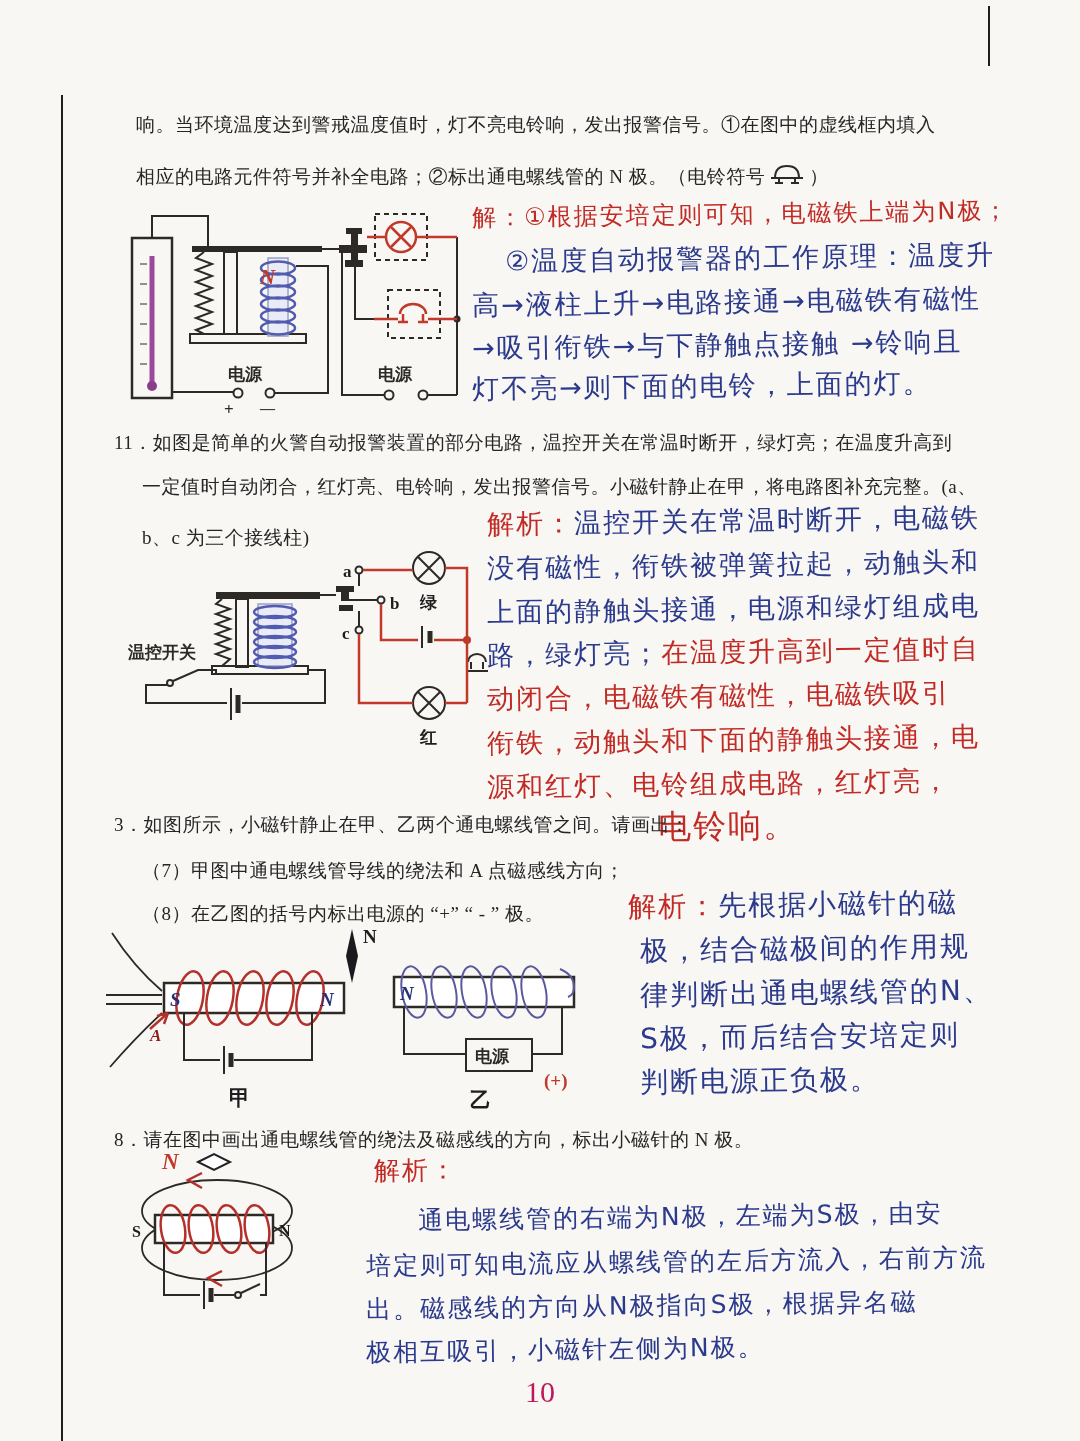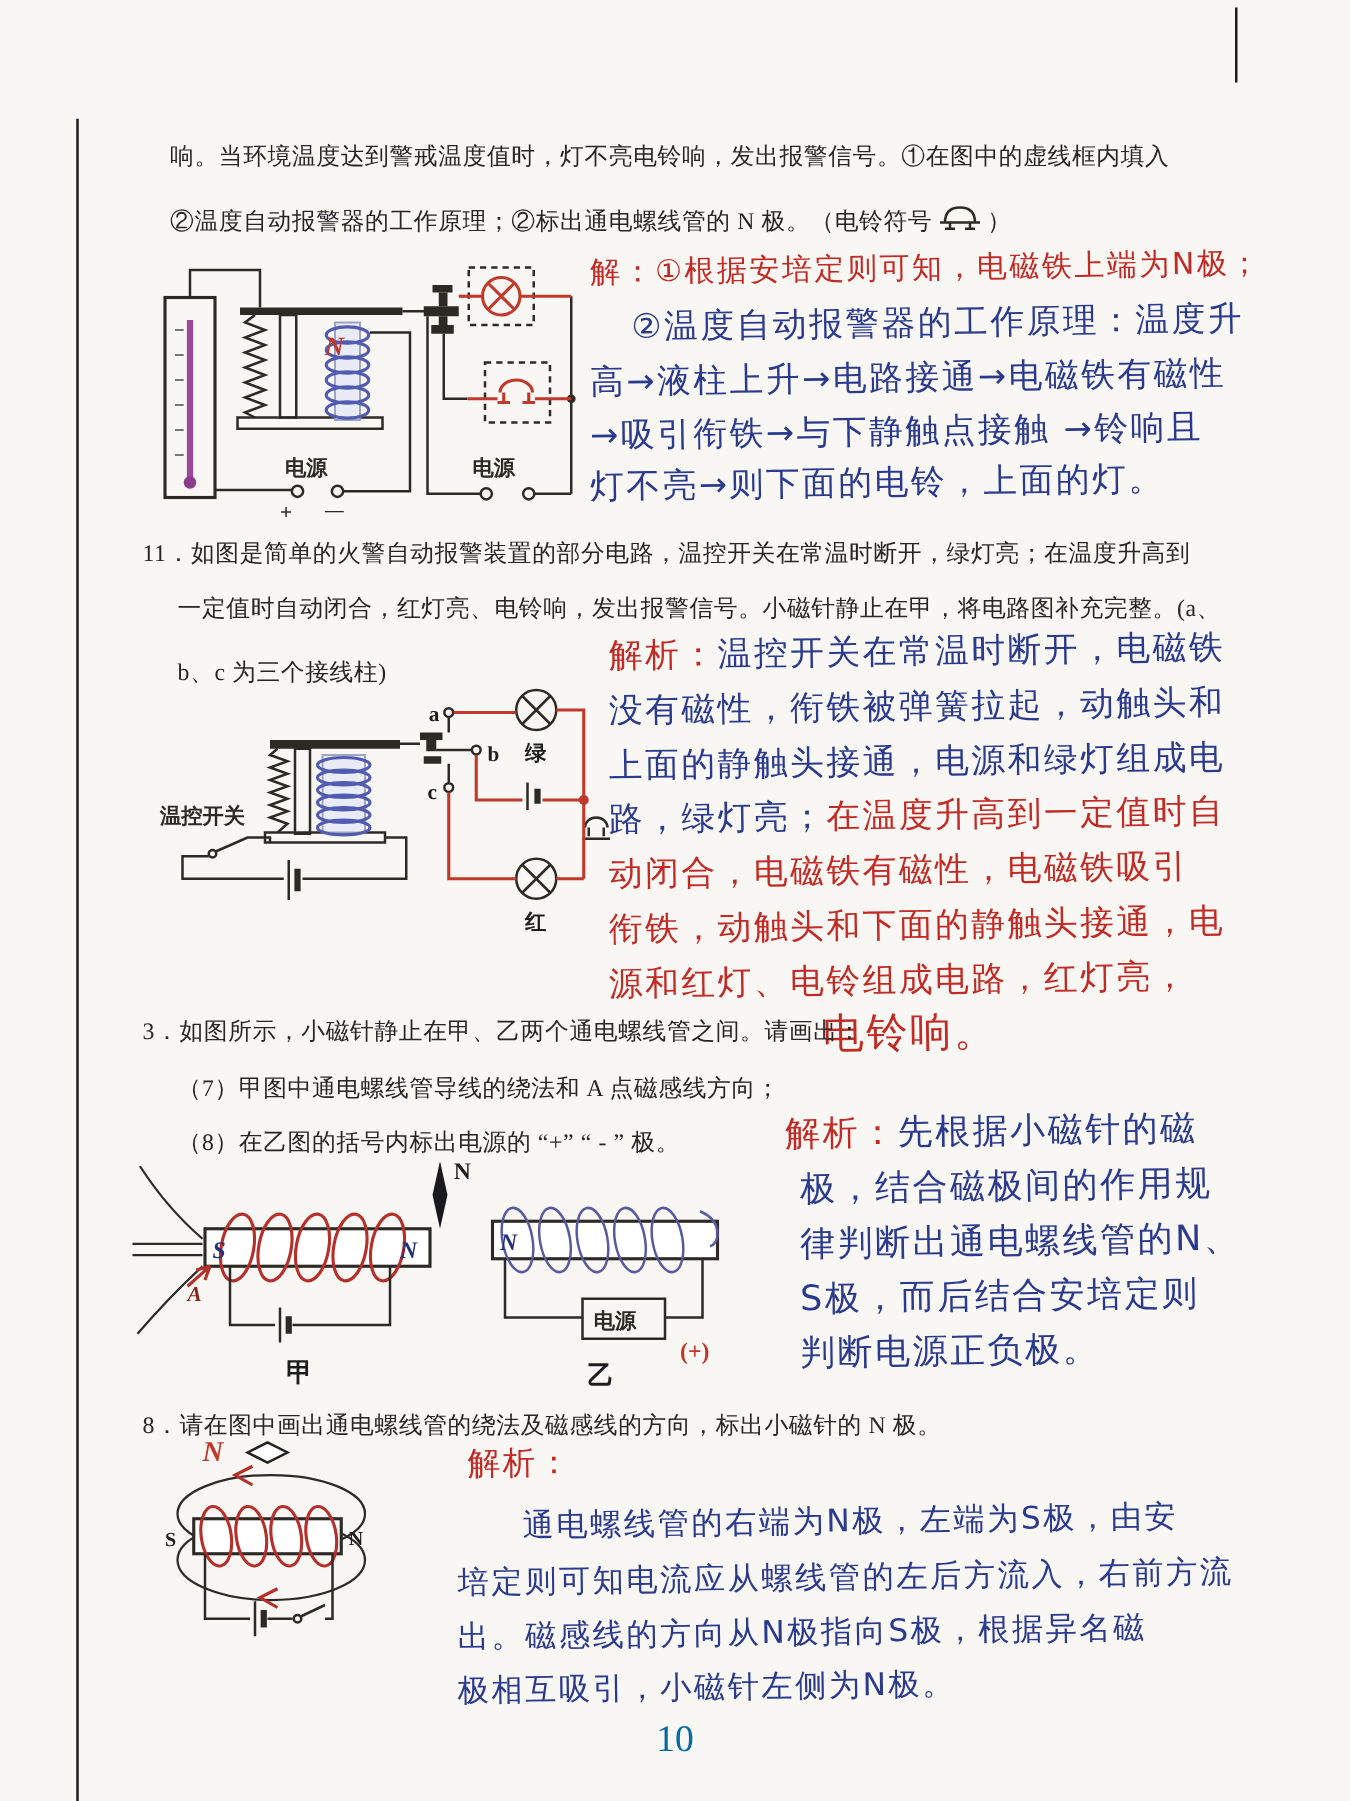--- a/index.html
+++ b/index.html
@@ -4,34 +4,34 @@
 <style>
   html,body{margin:0;padding:0;}
   body{width:1080px;height:1441px;position:relative;background:#f8f7f4;
        font-family:"Liberation Serif","DejaVu Serif",serif;overflow:hidden;}
   .line{position:absolute;white-space:nowrap;}
   .print{font-size:19px;color:#262626;letter-spacing:.5px;padding-left:14px;}
   .hw{font-family:"DejaVu Sans","Liberation Sans",sans-serif;letter-spacing:2px;transform:rotate(-.8deg);}
   .hw-blue{color:#2b3a8c;}
   .hw-red{color:#c22b25;}
   .pageno{position:absolute;left:0;right:0;top:1375px;text-align:center;
-          font-size:30px;color:#0369a1;}
+          font-size:30px;color:#be185d;}
   .edge{position:absolute;background:#1e1e1e;}
   svg text{font-family:"Liberation Serif","DejaVu Serif",serif;font-weight:bold;}
   .bell-inline{vertical-align:-4px;margin:0 4px;}
 </style>
 </head>
 <body>
 
 <div class="edge" style="left:61px;top:95px;width:2px;height:1346px;"></div>
 <div class="edge" style="left:988px;top:6px;width:2px;height:60px;"></div>
 
 <div class="line print" style="left:122px;top:112px;">响。当环境温度达到警戒温度值时，灯不亮电铃响，发出报警信号。①在图中的虚线框内填入</div>
 <div class="line print" style="left:122px;top:163px;">
-  <span>②温度自动报警器的工作原理；②标出通电螺线管的 N 极。（电铃符号</span><svg class="bell-inline" width="36" height="24" viewBox="0 0 36 24">
+  <span>相应的电路元件符号并补全电路；②标出通电螺线管的 N 极。（电铃符号</span><svg class="bell-inline" width="36" height="24" viewBox="0 0 36 24">
       <g stroke="#2d2a26" stroke-width="2" fill="none">
         <path d="M6,15 Q6,3 18,3 Q30,3 30,15"></path>
         <line x1="2" y1="15" x2="34" y2="15"></line>
         <line x1="10" y1="15" x2="10" y2="20"></line>
         <line x1="26" y1="15" x2="26" y2="20"></line>
         <line x1="6" y1="20" x2="14" y2="20"></line>
         <line x1="22" y1="20" x2="30" y2="20"></line>
       </g>
     </svg><span>）</span>
 </div>

